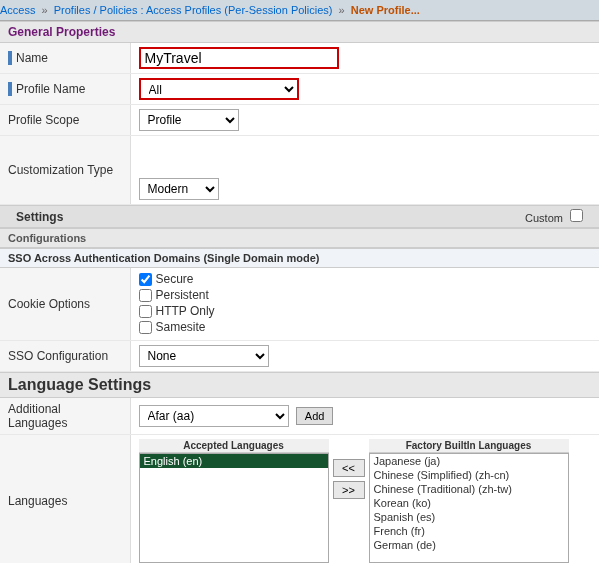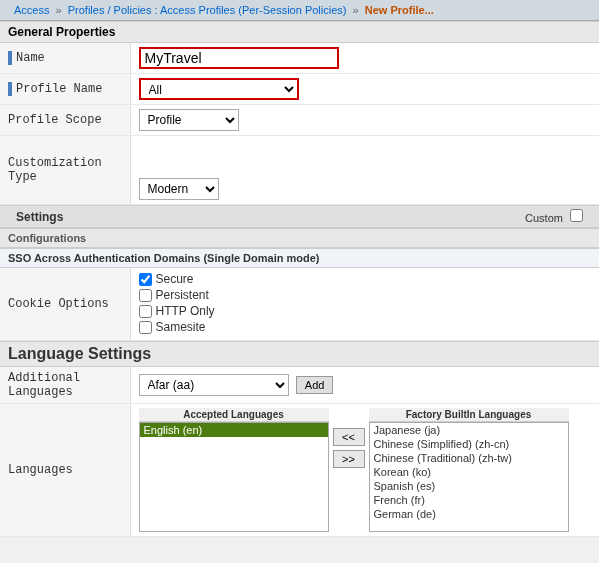--- a/index.html
+++ b/index.html
@@ -6,59 +6,58 @@
     body {
       font-family: Arial, Helvetica, sans-serif;
       font-size: 12px;
       background: #f0f0f0;
       color: #333;
       width: 599px;
     }
 
     .breadcrumb {
       background: #d0d8e0;
-      padding: 4px 14px;
+      padding: 4px 0;
       font-size: 11px;
       border-bottom: 1px solid #aaa;
       color: #333;
     }
     .breadcrumb span.sep { color: #666; margin: 0 3px; }
     .breadcrumb span.current { color: #c05000; font-weight: bold; }
 
     .main-content {
       background: #fff;
       padding: 0;
     }
 
     .section-header {
       background: #e8e8e8;
       border-top: 1px solid #ccc;
       border-bottom: 1px solid #ccc;
       padding: 3px 8px;
       font-weight: bold;
       font-size: 12px;
-      color: #000000;
+      color: #701a75;
     }
 
     .properties-table {
       width: 100%;
       border-collapse: collapse;
     }
     .properties-table td {
       padding: 4px 8px;
       vertical-align: middle;
       border-bottom: 1px solid #e8e8e8;
     }
     .properties-table td.label-cell {
       width: 130px;
       color: #333;
       background: #f5f5f5;
       border-right: 1px solid #ddd;
       font-size: 12px;
-      font-family: Liberation Mono, monospace;
     }
     .properties-table td.value-cell {
       background: #fff;
     }
 
     .blue-bar {
       display: inline-block;
       width: 4px;
       background: #4a7fbd;
       margin-right: 4px;
@@ -163,21 +162,21 @@
       width: 190px;
       height: 110px;
       overflow-y: auto;
       font-size: 11px;
     }
     .lang-list-box .list-item {
       padding: 1px 4px;
       cursor: default;
     }
     .lang-list-box .list-item.selected {
-      background: #4d7c0f;
+      background: #14532d;
       color: #fff;
     }
     .lang-list-box.factory-box {
       width: 200px;
     }
 
     .list-header {
       font-size: 10px;
       font-weight: bold;
       text-align: center;
@@ -308,20 +307,30 @@
           <span>Persistent</span>
         </div>
         <div class="checkbox-row">
           <input type="checkbox" style="">
           <span>HTTP Only</span>
         </div>
         <div class="checkbox-row">
           <input type="checkbox" style="">
           <span>Samesite</span>
         </div>
+      </td>
+    </tr>
+    <tr>
+      <td class="label-cell">
+        <span>SSO Configuration</span>
+      </td>
+      <td class="value-cell">
+        <select style="width:130px;">
+          <option>None</option>
+        </select>
       </td>
     </tr>
   </tbody>
     </table>
 
   <div class="lang-section-header">
     <span>Language Settings</span>
   </div>
 
   <table class="properties-table">

